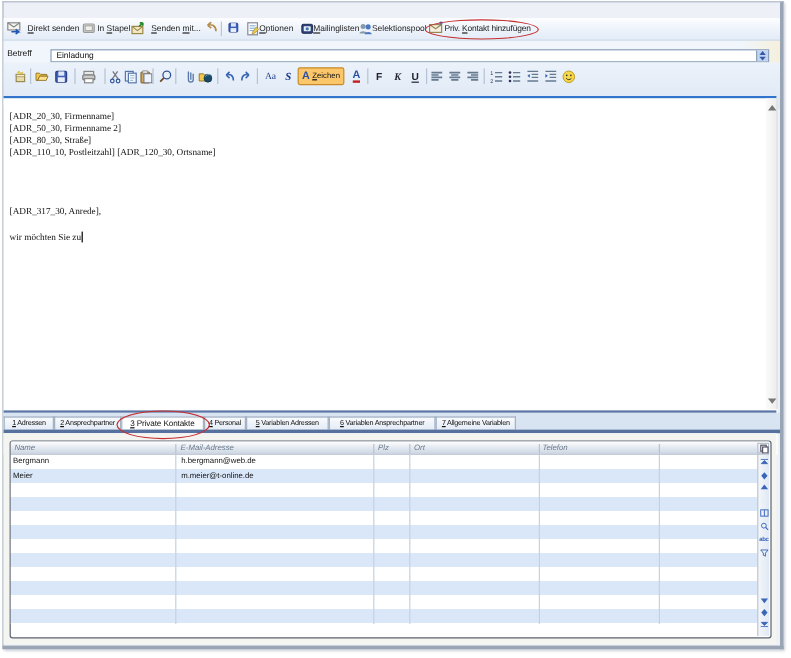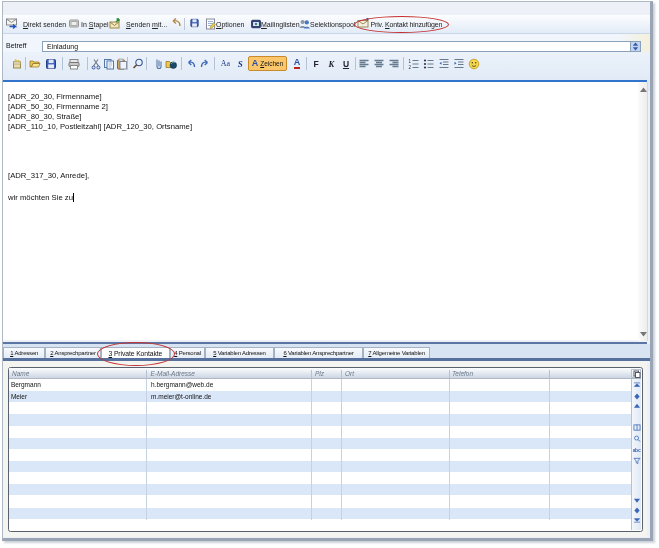--- a/index.html
+++ b/index.html
@@ -15,21 +15,21 @@
 .sep1 { position:absolute; top:3px; width:1px; height:12px; background:#b9c6d8; }
 .betr { position:absolute; left:0; top:32px; width:647px; height:18px; background:linear-gradient(90deg,#f1f6fc 0 95%,#f5f0dc); font-size:7px; }
 .betr .lab { position:absolute; left:3px; top:8px; color:#111; }
 .combo { position:absolute; left:39px; top:7px; width:599px; height:11px; background:#fff; border:1px solid #8ba0b9; }
 .combo .txt { position:absolute; left:4px; top:1px; font-size:7px; color:#111; }
 .combo .dd { position:absolute; right:0; top:0; bottom:0; width:10px; background:#c2d5f0; border-left:1px solid #8ba0b9; }
 .tb2 { position:absolute; left:0; top:50px; width:647px; height:39px; background:linear-gradient(#ecf2fa,#dce7f5); }
 .tb2 .ib { position:absolute; top:4px; width:13.3px; height:15px; display:flex; align-items:center; justify-content:center; }
 .sep2 { position:absolute; top:5px; width:1px; height:13px; background:#b4c2d6; }
 .rule { position:absolute; left:0; top:77.5px; width:644px; height:2.6px; background:#3273cb; }
-.editor { position:absolute; left:0; top:80.1px; width:645px; height:258px; background:#fff; font-family:Liberation Sans, sans-serif; font-size:7.7px; line-height:9.8px; color:#111; padding:10.4px 0 0 5px; }
+.editor { position:absolute; left:0; top:80.1px; width:645px; height:297px; background:#fff; font-family:Liberation Serif, serif; font-size:7.7px; line-height:9.8px; color:#111; padding:10.4px 0 0 5px; }
 .rule2 { position:absolute; left:0; top:339.5px; width:644px; height:2.8px; background:#5b76a5; }
 .tabs { position:absolute; left:0; top:342px; width:647px; height:14px; background:#d9e4f2; font-size:6px; letter-spacing:-0.2px; }
 .tab { position:absolute; top:2.5px; height:11.5px; background:linear-gradient(#f8fafd,#e4ecf6); border:1px solid #a4b2c4; border-bottom:none; line-height:11px; text-align:center; color:#111; }
 .tab.act { background:#fff; font-size:6.8px; letter-spacing:-0.1px; }
 .rule3 { position:absolute; left:0; top:356px; width:647px; height:3.4px; background:#56719e; }
 .panel { position:absolute; left:0; top:359.4px; width:644px; height:176px; background:#f4f4f0; }
 .grid { position:absolute; left:4.5px; top:365px; width:635px; height:165px; background:#fff; border:1.5px solid #5a6270; border-radius:2.5px; }
 .ghead { position:absolute; left:0; top:0; width:632px; height:10.5px; background:linear-gradient(#fdfdfe,#ccd6e4); border-bottom:1px solid #aeb8c6; font-size:6.5px; font-style:italic; color:#6a7a8a; }
 .ghead span { position:absolute; top:1.5px; }
 .vh { position:absolute; top:0; bottom:0; width:1px; background:#b8c2cf; }

